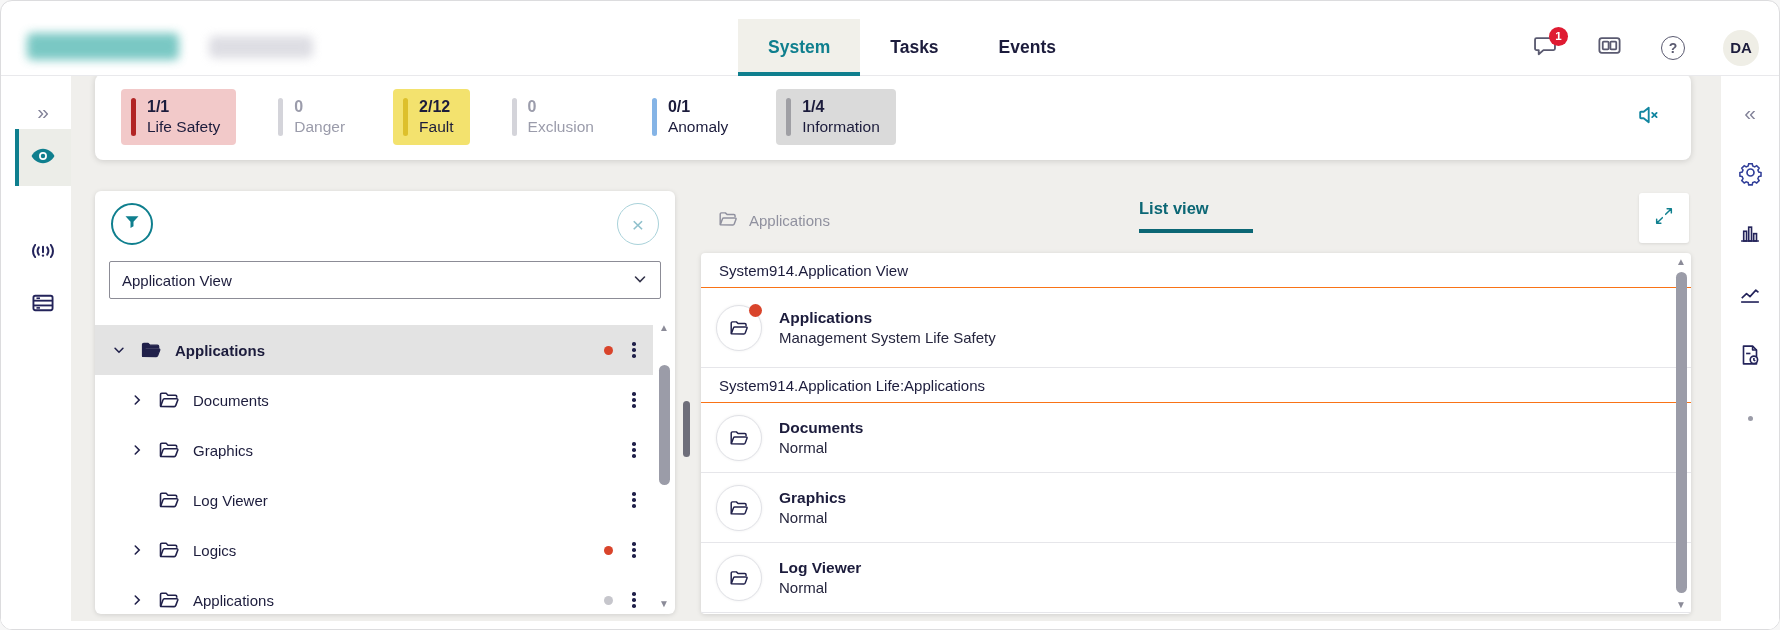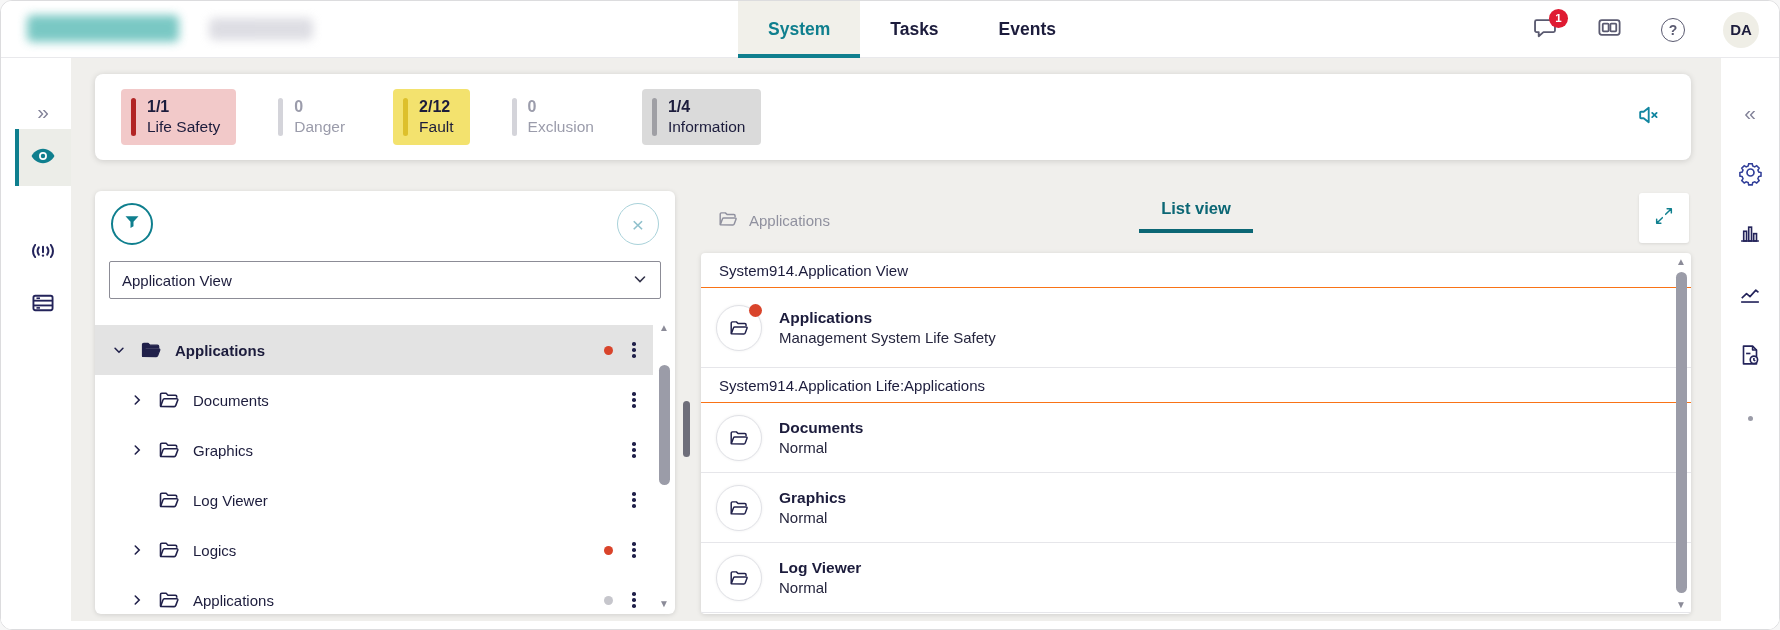--- a/index.html
+++ b/index.html
@@ -1,20 +1,20 @@
 <!DOCTYPE html>
 <html style="--accent-teal: #0f7f8e; --accent-teal-dark: #0c6775; --navy-text: #1c1c3c; --alert-red: #d9442b; --badge-red: #df1b32; --life-safety-bg: #f2c9c9; --life-safety-bar: #b22525; --fault-bg: #f3e26e; --fault-bar: #ddc02c; --anomaly-bar: #85b4e6; --information-bg: #dadada; --information-bar: #9f9fa4; --muted-gray: #9b9cab;"><head>
 <meta charset="utf-8">
 <style>
   html,body{margin:0;padding:0;background:#f7f7f7;font-family:"Liberation Sans","DejaVu Sans",sans-serif;}
   *{box-sizing:border-box;}
   .window{position:relative;width:1780px;height:630px;background:#fff;border:1px solid #dcdcde;border-radius:12px;overflow:hidden;}
 
   
-  .topbar{position:absolute;top:0;left:0;right:0;height:57px;background:#fff;border-bottom:1px solid #e9e9ec;z-index:6;}
+  .topbar{position:absolute;top:18px;left:0;right:0;height:57px;background:#fff;border-bottom:1px solid #e9e9ec;z-index:6;}
   .brand{position:absolute;left:26px;top:14px;display:flex;align-items:center;gap:30px;}
   .brand-blob-teal{width:152px;height:27px;border-radius:5px;background:#63bfba;filter:blur(5px);opacity:.85;}
   .brand-blob-gray{width:104px;height:22px;border-radius:5px;background:#c7c7d1;filter:blur(5px);opacity:.6;}
   .tabs{position:absolute;left:50%;top:0;height:57px;transform:translateX(calc(-50% + 22px));display:flex;}
   .tab{position:relative;height:57px;display:flex;align-items:center;padding:0 30px;font-size:17.5px;font-weight:700;color:var(--navy-text,#1c1c3c);cursor:pointer;}
   .tab.active{background:#f1f0ea;color:var(--accent-teal,#0f7f8e);}
   .tab.active::after{content:"";position:absolute;left:0;right:0;bottom:0;height:4px;background:var(--accent-teal,#0f7f8e);}
   .topbar-right{position:absolute;right:20px;top:0;height:57px;display:flex;align-items:center;gap:36px;}
   .tb-icon{position:relative;width:28px;height:28px;display:flex;align-items:center;justify-content:center;color:#5a5a70;cursor:pointer;}
   .badge{position:absolute;top:-7px;right:-9px;min-width:19px;height:19px;border-radius:10px;background:var(--badge-red,#df1b32);color:#fff;font-size:11.5px;font-weight:700;display:flex;align-items:center;justify-content:center;padding:0 4px;}
@@ -76,21 +76,21 @@
   .tree-sb .sb-up{position:absolute;top:0;}
   .tree-sb .sb-down{position:absolute;bottom:0;}
   .tree-sb .sb-thumb{top:42px;height:120px;}
 
   .splitter{position:absolute;left:612px;top:343px;width:7px;height:56px;background:#6e6e7a;border-radius:4px;cursor:col-resize;}
 
   
   .right-panel{position:absolute;left:630px;right:30px;top:133px;bottom:7px;}
   .rp-header{position:absolute;left:0;right:0;top:0;height:62px;}
   .crumb{position:absolute;left:16px;top:17px;display:flex;align-items:center;gap:10px;color:#90919f;font-size:15px;cursor:pointer;}
-  .lv-tab{position:absolute;left:50%;transform:translateX(-50%);top:8px;display:flex;flex-direction:column;align-items:center;gap:11px;cursor:pointer;}
+  .lv-tab{position:absolute;left:50%;transform:translateX(-50%);top:8px;display:flex;flex-direction:column;gap:11px;cursor:pointer;}
   .lv-tab .lv-label{font-size:16.5px;font-weight:700;color:var(--accent-teal-dark,#0c6775);}
   .lv-tab .lv-underline{width:114px;height:3.5px;background:var(--accent-teal-dark,#0c6775);}
   .expand-btn{position:absolute;right:2px;top:2px;width:50px;height:50px;background:#fff;border-radius:3px;box-shadow:0 1px 3px rgba(0,0,0,.10);display:flex;align-items:center;justify-content:center;cursor:pointer;}
   .list-card{position:absolute;left:0;right:0;top:62px;bottom:0;background:#fff;border-radius:4px;box-shadow:0 1px 5px rgba(0,0,0,.13);overflow:hidden;}
   .group-row{height:35px;display:flex;align-items:center;padding:0 18px;border-bottom:1px solid #f97316;font-size:15px;color:var(--navy-text,#1c1c3c);}
   .item-row{display:flex;align-items:center;gap:17px;padding:0 15px;border-bottom:1px solid #e6e6ea;height:70px;cursor:pointer;}
   .item-row.tall{height:80px;}
   .l-avatar{position:relative;width:46px;height:46px;border-radius:50%;border:1px solid #e0e1e6;box-shadow:0 0 3px rgba(0,0,0,.07);display:flex;align-items:center;justify-content:center;color:#20204a;flex:0 0 auto;background:#fff;}
   .l-avatar .adot{position:absolute;top:-2px;right:-1px;width:13px;height:13px;border-radius:50%;background:var(--alert-red,#d9442b);}
   .item-texts{display:flex;flex-direction:column;gap:4px;}
@@ -259,20 +259,27 @@
             <span class="lbl">Fault</span>
           </span>
         </div>
         <div class="chip empty">
           <span class="bar"></span>
           <span class="txt">
             <span class="val">0</span>
             <span class="lbl">Exclusion</span>
           </span>
         </div>
+        <div class="chip anomaly">
+          <span class="bar"></span>
+          <span class="txt">
+            <span class="val">0/1</span>
+            <span class="lbl">Anomaly</span>
+          </span>
+        </div>
         <div class="chip information">
           <span class="bar"></span>
           <span class="txt">
             <span class="val">1/4</span>
             <span class="lbl">Information</span>
           </span>
         </div>
         <div class="mute-btn">
           <span>
             <svg width="28" height="28" viewBox="0 0 24 24" fill="none" stroke="#1286a0" stroke-width="1.6" stroke-linejoin="round" stroke-linecap="round">

